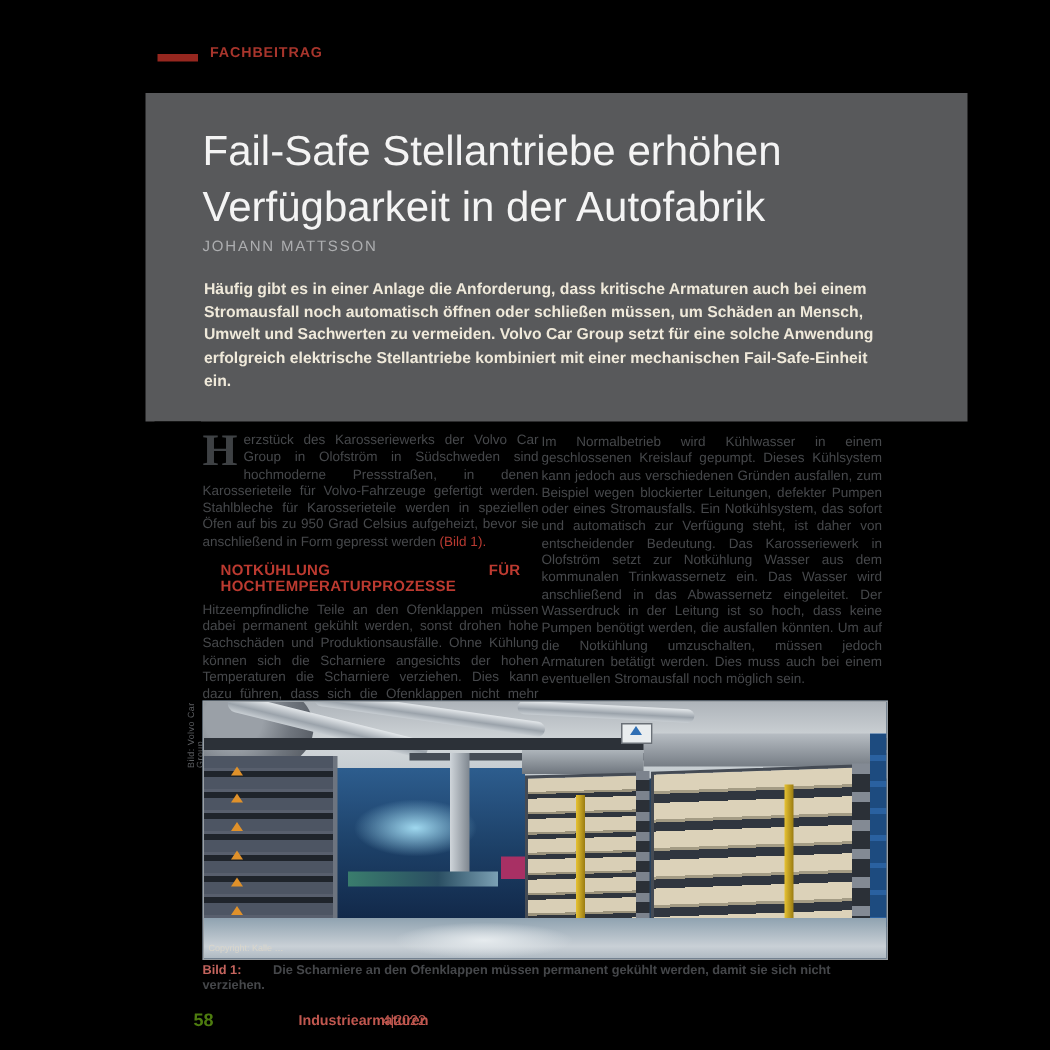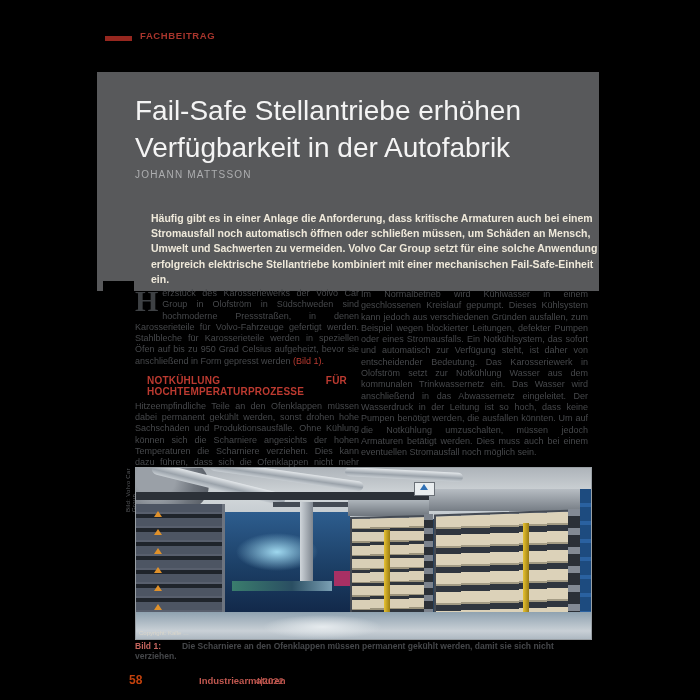--- a/index.html
+++ b/index.html
@@ -5,21 +5,21 @@
   html,body{margin:0;padding:0;background:#000;}
   body{width:700px;height:700px;position:relative;overflow:hidden;
        font-family:"Liberation Sans",sans-serif;-webkit-font-smoothing:antialiased;}
   .abs{position:absolute;}
 
   
   .kicker-rule{left:105px;top:36px;width:27px;height:5px;background:#96271f;}
   .kicker{left:140px;top:30px;font-size:9.5px;font-weight:bold;letter-spacing:.6px;color:#a8352c;}
 
   
-  .header-block{left:97px;top:72px;width:502px;height:219px;background:#58595b;text-decoration:underline;}
+  .header-block{left:97px;top:62px;width:548px;height:219px;background:#58595b;text-decoration:underline;}
   .title{left:38px;top:20px;width:460px;color:#f4f4f4;font-size:28px;line-height:37px;font-weight:normal;}
   .author{left:38px;top:97px;color:#adaeb0;font-size:10px;letter-spacing:1.2px;}
   .intro{left:38px;top:123px;width:448px;color:#efe9da;font-size:10.5px;line-height:15.2px;font-weight:bold;text-align:left;}
 
   
   .left-bar{left:103px;top:281px;width:31px;height:162px;background:#000;}
   .col{color:#46484b;font-size:9px;line-height:11.3px;text-align:justify;}
   .col1{left:135px;top:288px;width:224px;}
   .col2{left:361px;top:289px;width:227px;}
   .col p{margin:0;}
@@ -89,39 +89,39 @@
   .post2{left:85%;top:32%;width:1.4%;height:58%;}
   .ph-floor{left:0;bottom:0;width:100%;height:16%;
       background:linear-gradient(180deg,#8fa2b0,#c9d0d6 70%,#aeb9c2);}
   .floor-light{left:28%;bottom:0;width:26%;height:14%;
       background:radial-gradient(closest-side,#e6ebee,rgba(200,210,216,0));}
   .ph-copy{left:3px;bottom:3px;font-size:6px;color:#ded8ca;opacity:.85;}
 
   
   .caption{left:135px;top:641px;width:460px;font-size:8.5px;font-weight:bold;color:#45474a;}
   .caption .cap-label{color:#c4645d;margin-right:21px;}
-  .footer-num{left:129px;top:673px;font-size:12px;font-weight:bold;color:#c2410c;}
+  .footer-num{left:129px;top:673px;font-size:12px;font-weight:bold;color:#4d7c0f;}
   .footer-journal{left:152px;top:675px;font-size:9.5px;font-weight:bold;color:#c0574f;margin-left:47px;}
   .footer-issue{left:255px;top:675px;font-size:9.5px;color:#c0574f;}
 </style>
 </head>
 <body>
 
 <div>
 
   <div class="abs kicker-rule"></div>
   <div class="abs kicker">FACHBEITRAG</div>
 
   <div class="abs header-block">
     <h1 class="abs title" style="margin:0;">
       <span>Fail-Safe Stellantriebe erhöhen</span><br>
       <span>Verfügbarkeit in der Autofabrik</span>
     </h1>
     <div class="abs author">JOHANN MATTSSON</div>
-    <p class="abs intro" style="margin:16px;">Häufig gibt es in einer Anlage die Anforderung, dass kritische Armaturen auch bei einem Stromausfall noch automatisch öffnen oder schließen müssen, um Schäden an Mensch, Umwelt und Sachwerten zu vermeiden. Volvo Car Group setzt für eine solche Anwendung erfolgreich elektrische Stellantriebe kombiniert mit einer mechanischen Fail-Safe-Einheit ein.</p>
+    <p class="abs intro" style="margin:1px;">Häufig gibt es in einer Anlage die Anforderung, dass kritische Armaturen auch bei einem Stromausfall noch automatisch öffnen oder schließen müssen, um Schäden an Mensch, Umwelt und Sachwerten zu vermeiden. Volvo Car Group setzt für eine solche Anwendung erfolgreich elektrische Stellantriebe kombiniert mit einer mechanischen Fail-Safe-Einheit ein.</p>
   </div>
 
   <div class="abs left-bar"></div>
 
   <div class="abs col col1">
     <p><span class="dropcap">H</span><span>erzstück des Karosseriewerks der Volvo Car Group in Olofström in Südschweden sind hochmoderne Pressstraßen, in denen Karosserieteile für Volvo-Fahrzeuge gefertigt werden. Stahlbleche für Karosserieteile werden in speziellen Öfen auf bis zu 950 Grad Celsius aufgeheizt, bevor sie anschließend in Form gepresst werden </span><span class="bildref">(Bild 1).</span></p>
     <h2 class="sect-heading">NOTKÜHLUNG FÜR HOCHTEMPERATURPROZESSE</h2>
     <p>Hitzeempfindliche Teile an den Ofenklappen müssen dabei permanent gekühlt werden, sonst drohen hohe Sachschäden und Produktionsausfälle. Ohne Kühlung können sich die Scharniere angesichts der hohen Temperaturen die Scharniere verziehen. Dies kann dazu führen, dass sich die Ofenklappen nicht mehr öffnen lassen und der Ofen zur Reparatur heruntergefahren werden muss.</p>
   </div>
 

